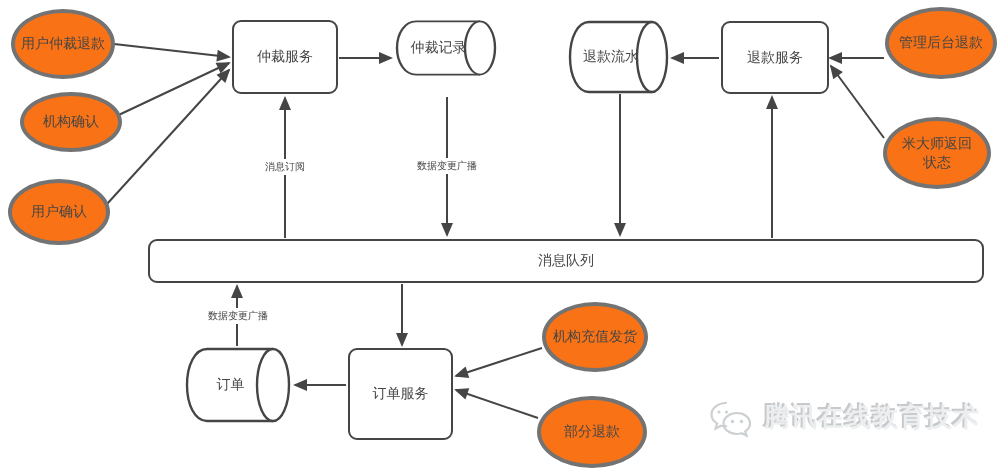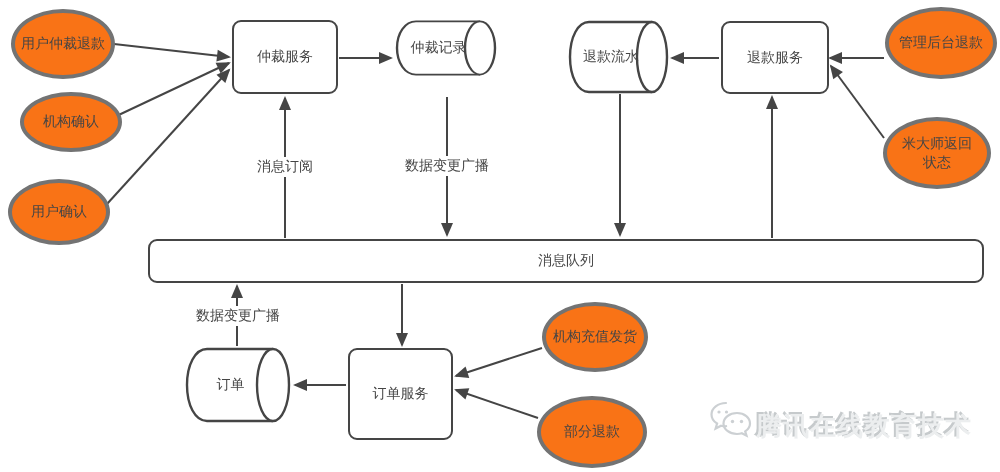--- a/index.html
+++ b/index.html
@@ -11,24 +11,24 @@
   .edge{stroke:#454545;stroke-width:2;fill:none;}
   .node{position:absolute;display:flex;align-items:center;justify-content:center;
         box-sizing:border-box;font-size:14px;color:#454545;text-align:center;z-index:2;border-radius:9px;}
   .rect{background:#ffffff;border:2px solid #454545;}
   .ellipse{background:#f97316;border:4px solid #737373;border-radius:50%;}
   .cyl{background:transparent;}
   .cyl svg{position:absolute;left:0;top:0;width:100%;height:100%;}
   .cyl .lbl{position:relative;z-index:1;padding-right:16px;}
   .cyl path,.cyl ellipse{fill:#ffffff;stroke:#454545;stroke-width:2.4;}
   .edge-label{position:absolute;transform:translate(-50%,-50%);background:#ffffff;
-        padding:1px 4px;font-size:14px;color:#454545;white-space:nowrap;z-index:3;}
+        padding:1px 4px;font-size:10px;color:#454545;white-space:nowrap;z-index:3;}
   .two-line{line-height:1.35;}
-  .watermark{position:absolute;left:708px;top:400px;display:flex;align-items:flex-end;
-        z-index:0;}
+  .watermark{position:absolute;left:708px;top:400px;display:flex;align-items:flex-start;
+        gap:8px;z-index:0;}
   .wm-icon{width:48px;height:44px;display:inline-block;}
   .wm-text{font-size:26px;letter-spacing:1px;font-weight:bold;color:#eceeef;
         text-shadow:-2px -2px 0 #c6cacc,1px 1px 0 #ffffff;white-space:nowrap;}
 </style>
 </head>
 <body>
 
 <div class="canvas">
 
   <div class="watermark">

